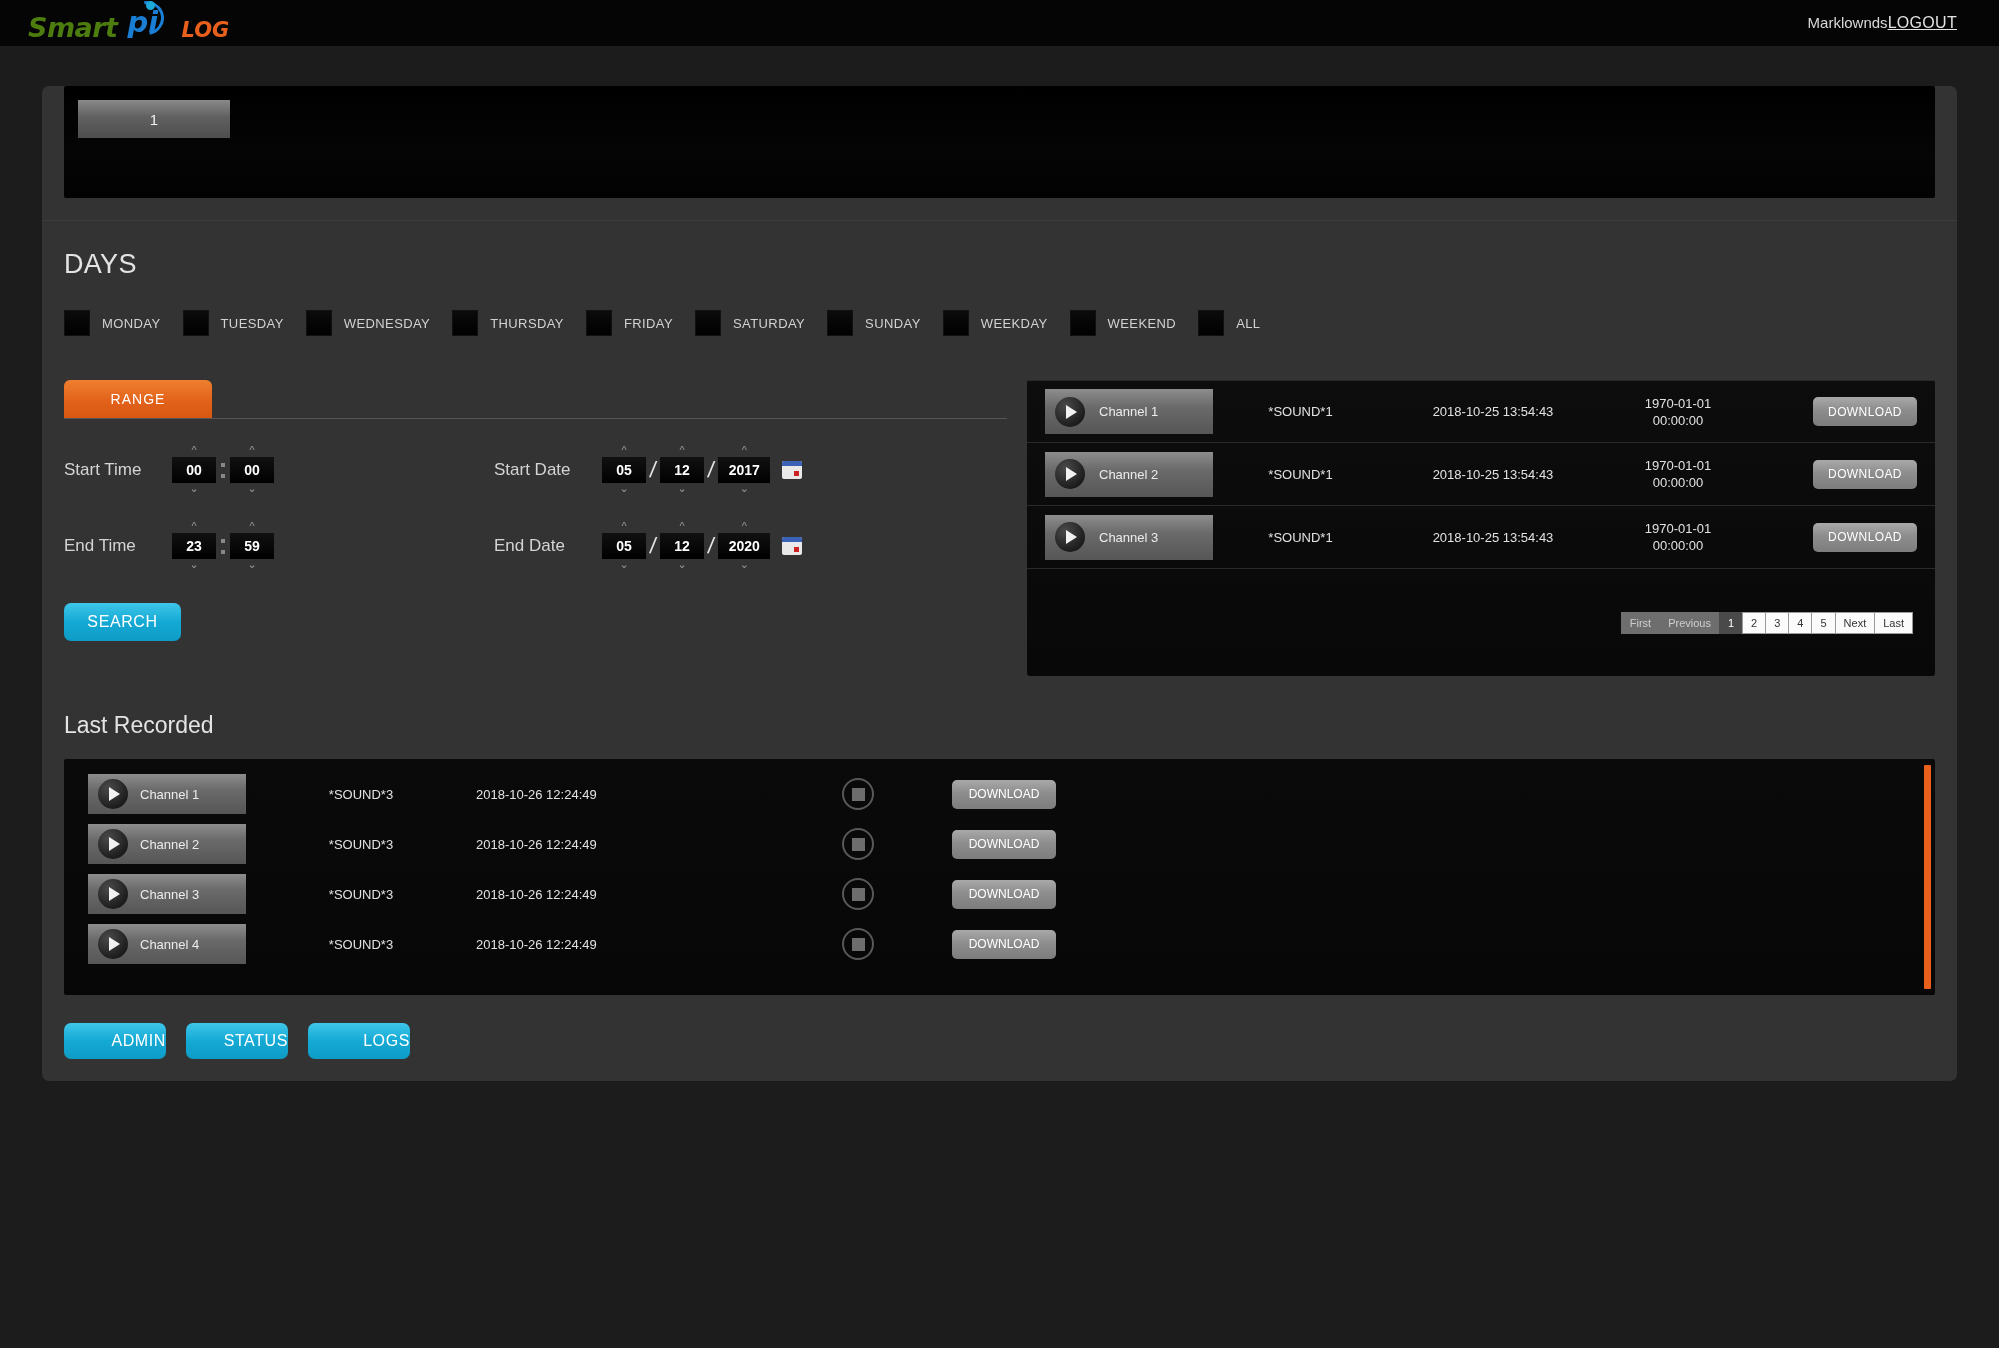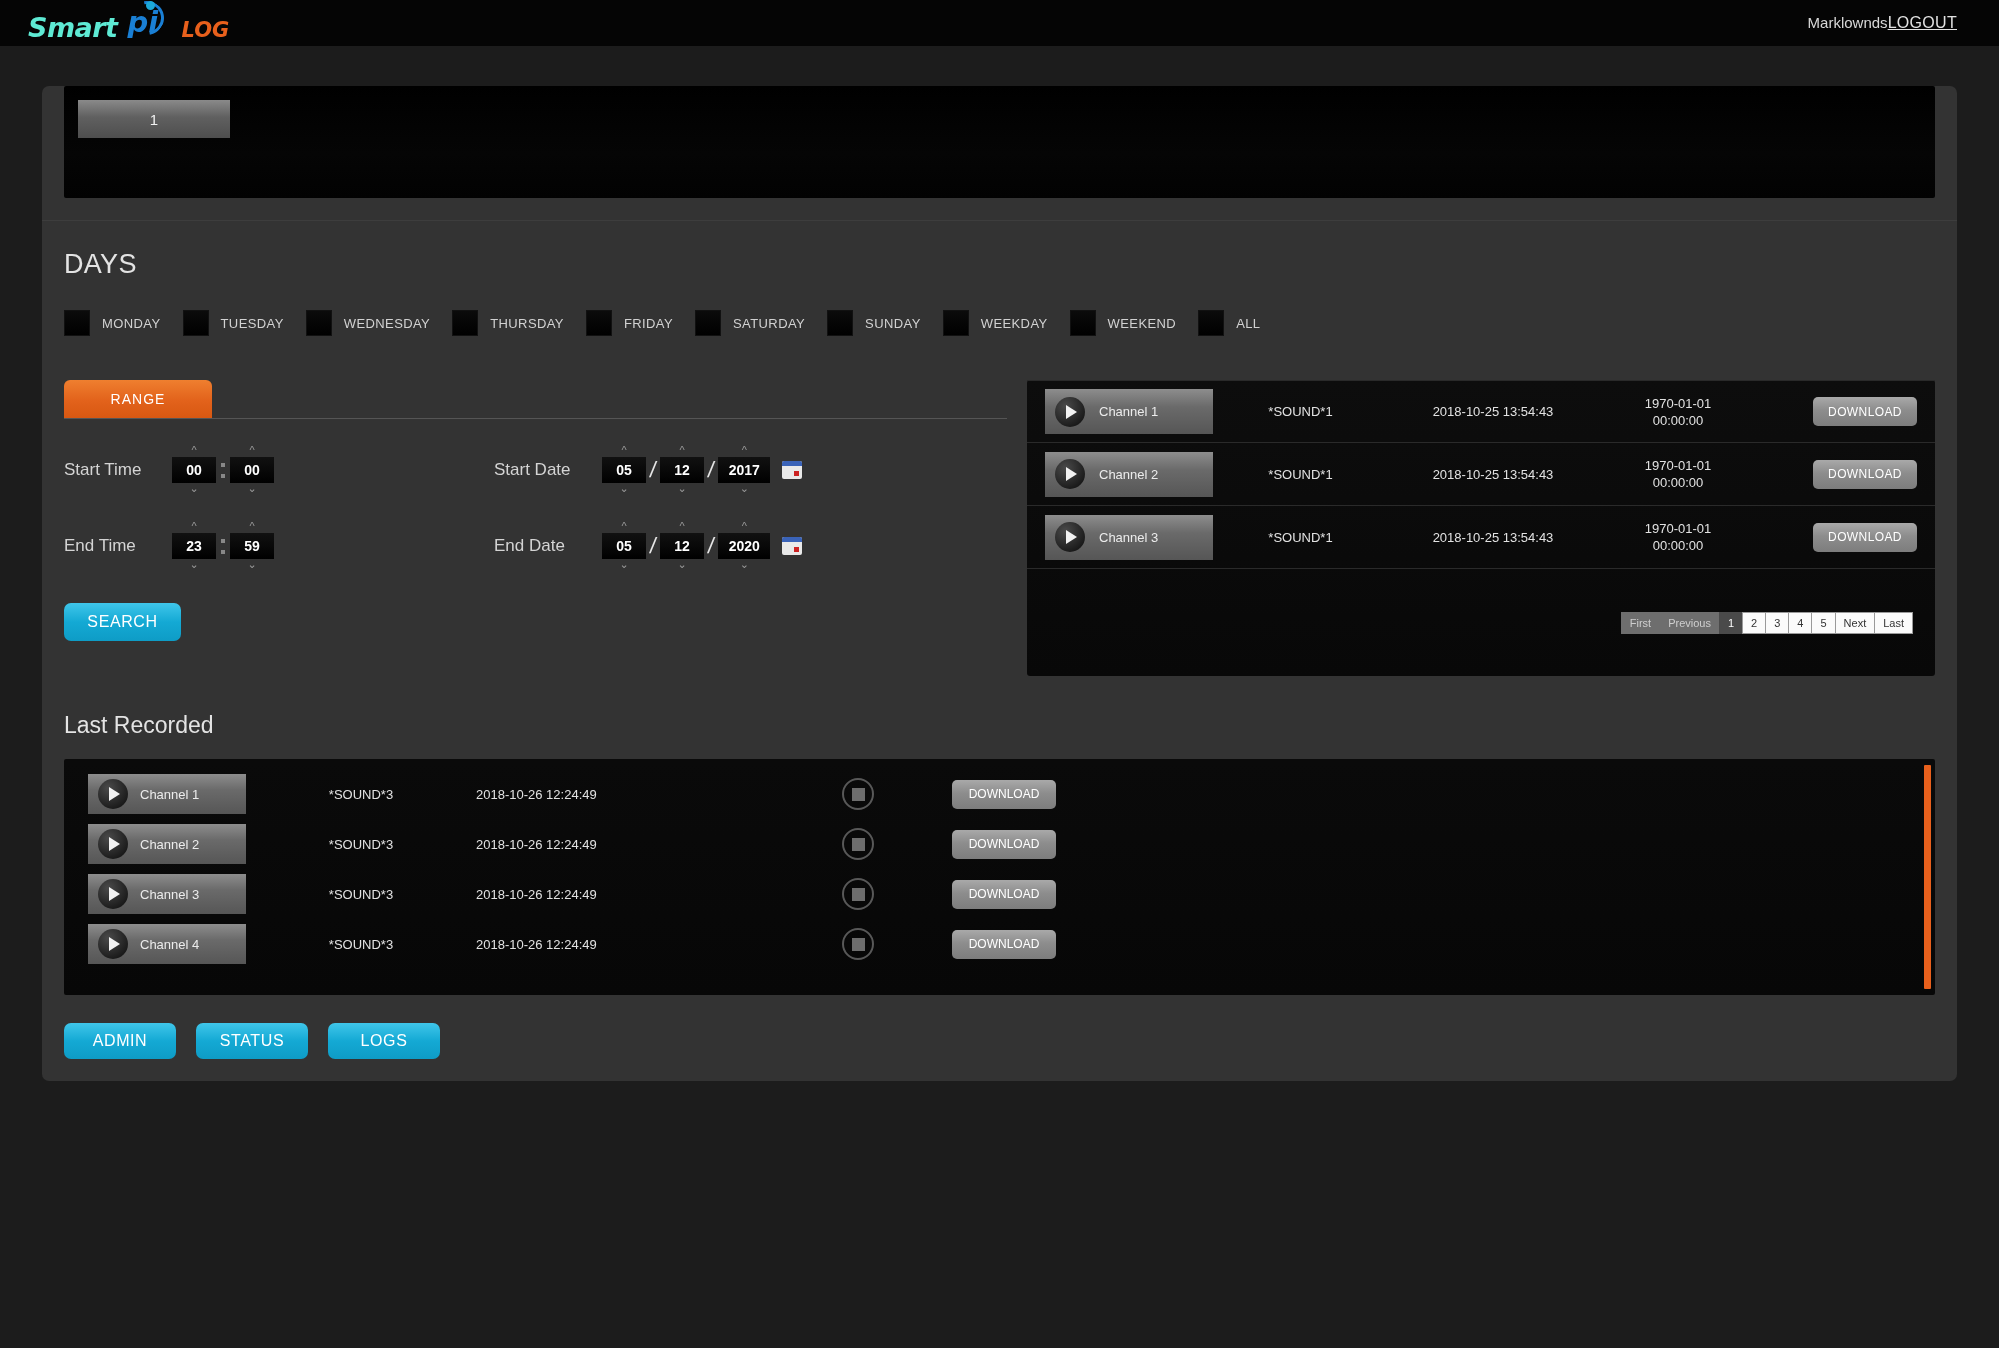--- a/index.html
+++ b/index.html
@@ -14,21 +14,21 @@
   .topbar {
     height: 46px; background: #050505;
     display: flex; align-items: center;
     padding: 0 28px;
     position: relative;
   }
   .logo { display: flex; align-items: baseline; gap: 2px; }
   .logo-smart {
     font-family: "DejaVu Sans", sans-serif;
     font-size: 27px; font-weight: bold; font-style: italic;
-    color: #5eead4; letter-spacing: -.5px;
+    color: #4d7c0f; letter-spacing: -.5px;
   }
   .logo-pi-wrap { position: relative; width: 52px; height: 34px; display:inline-block; }
   .logo-pi {
     font-family: "DejaVu Sans", sans-serif;
     font-size: 29px; font-weight: bold; font-style: italic;
     color: #1a7fd4; position: absolute; left: 8px; top: 2px;
   }
   .logo-arc {
     position: absolute; left: 10px; top: -2px;
     width: 34px; height: 34px;
@@ -280,21 +280,21 @@
     background: linear-gradient(180deg,#a9a9a9 0%, #8d8d8d 45%, #7d7d7d 100%);
     color: #fff; font-size: 12px; cursor: pointer; margin-left: 78px;
   }
   .lr-scroll {
     position: absolute; right: 4px; top: 6px; bottom: 6px;
     width: 7px; background: #e8601c; border-radius: 1px; cursor: pointer;
   }
 
   
   .foot { display: flex; gap: 20px; padding: 28px 0 0 22px; }
-  .foot .btn-cyan { width: 112px; height: 36px; }
+  .foot .btn-cyan { width: 102px; height: 36px; text-align: right; }
 </style>
 </head>
 <body>
 
 <div class="topbar">
   <div class="logo">
     <span class="logo-smart">Smart</span>
     <span class="logo-pi-wrap">
       <span class="logo-pi">pi</span>
       <span class="logo-arc"></span>

